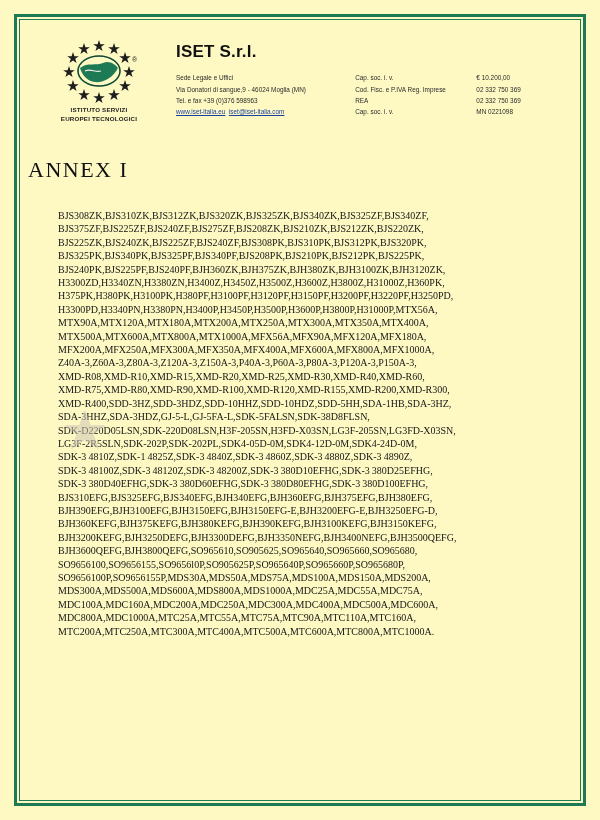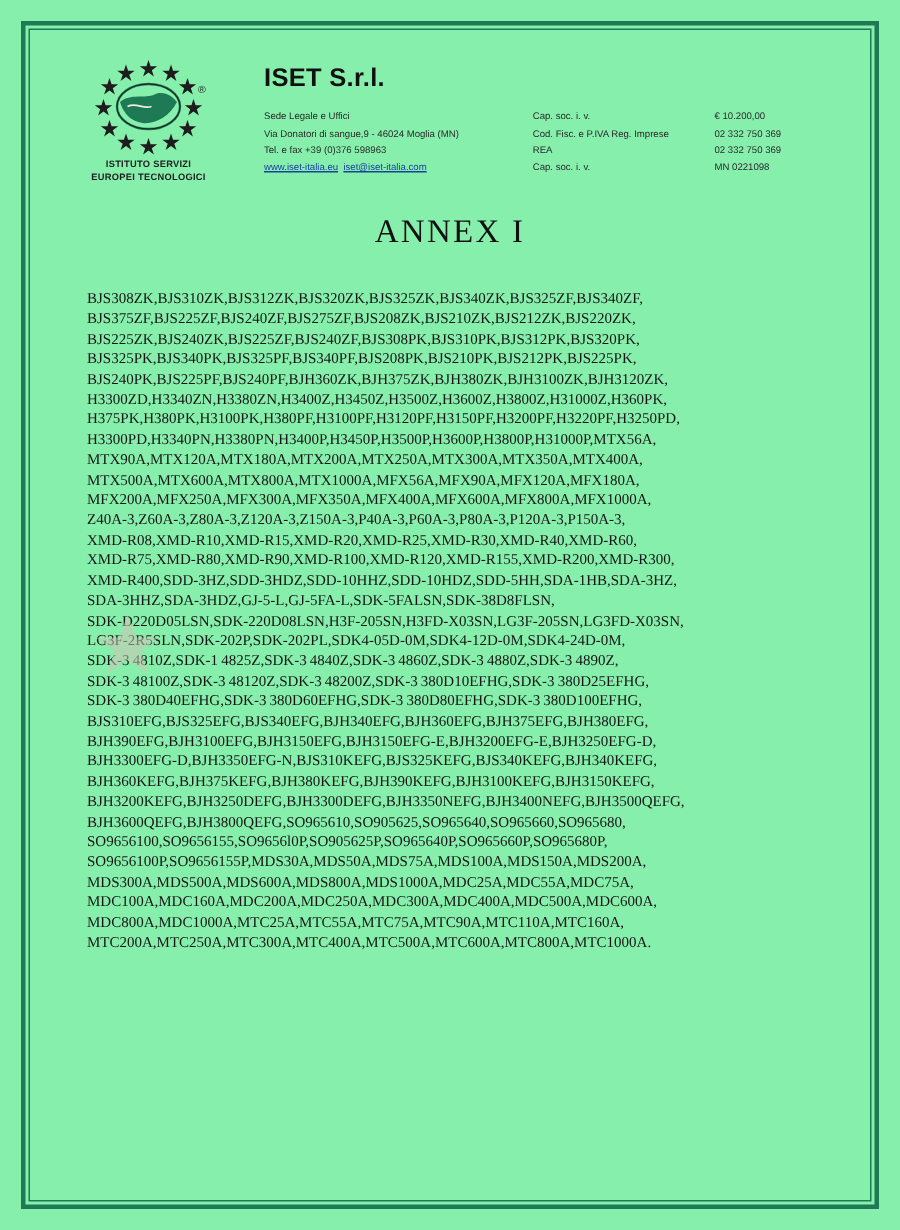--- a/index.html
+++ b/index.html
@@ -10,21 +10,21 @@
   body {
     width: 600px;
     height: 820px;
     font-family: "Liberation Sans", sans-serif;
     overflow: hidden;
   }
   .page {
     position: relative;
     width: 600px;
     height: 820px;
-    background: #86efac;
+    background: #fef9c3;
     box-sizing: border-box;
   }
   
   .border-outer {
     position: absolute;
     left: 14px;
     top: 14px;
     right: 14px;
     bottom: 14px;
     border: 3px solid #1d7a55;
@@ -96,26 +96,26 @@
     vertical-align: top;
     white-space: nowrap;
   }
   table.addr td.c1 { width: 180px; }
   table.addr td.c2 { width: 120px; }
   table.addr td.c3 { width: 90px; text-align: left; }
   .addr a { color: #1a3fa0; text-decoration: underline; }
 
   
   .title {
-    text-align: center;
+    text-align: left;
     font-family: "Liberation Serif", serif;
     font-size: 22px;
     letter-spacing: 1.5px;
     color: #111;
-    margin: 18px 0 26px 0;
+    margin: 34px 0 26px 0;
   }
 
   
   .codes {
     font-family: "Liberation Serif", serif;
     font-size: 10px;
     line-height: 13.4px;
     color: #151515;
     text-align: left;
     padding: 0 34px 0 30px;
@@ -226,21 +226,20 @@
       <div>XMD-R75,XMD-R80,XMD-R90,XMD-R100,XMD-R120,XMD-R155,XMD-R200,XMD-R300,</div>
       <div>XMD-R400,SDD-3HZ,SDD-3HDZ,SDD-10HHZ,SDD-10HDZ,SDD-5HH,SDA-1HB,SDA-3HZ,</div>
       <div>SDA-3HHZ,SDA-3HDZ,GJ-5-L,GJ-5FA-L,SDK-5FALSN,SDK-38D8FLSN,</div>
       <div>SDK-D220D05LSN,SDK-220D08LSN,H3F-205SN,H3FD-X03SN,LG3F-205SN,LG3FD-X03SN,</div>
       <div>LG3F-2R5SLN,SDK-202P,SDK-202PL,SDK4-05D-0M,SDK4-12D-0M,SDK4-24D-0M,</div>
       <div>SDK-3 4810Z,SDK-1 4825Z,SDK-3 4840Z,SDK-3 4860Z,SDK-3 4880Z,SDK-3 4890Z,</div>
       <div>SDK-3 48100Z,SDK-3 48120Z,SDK-3 48200Z,SDK-3 380D10EFHG,SDK-3 380D25EFHG,</div>
       <div>SDK-3 380D40EFHG,SDK-3 380D60EFHG,SDK-3 380D80EFHG,SDK-3 380D100EFHG,</div>
       <div>BJS310EFG,BJS325EFG,BJS340EFG,BJH340EFG,BJH360EFG,BJH375EFG,BJH380EFG,</div>
       <div>BJH390EFG,BJH3100EFG,BJH3150EFG,BJH3150EFG-E,BJH3200EFG-E,BJH3250EFG-D,</div>
-      <div>BJH3300EFG-D,BJH3350EFG-N,BJS310KEFG,BJS325KEFG,BJS340KEFG,BJH340KEFG,</div>
       <div>BJH360KEFG,BJH375KEFG,BJH380KEFG,BJH390KEFG,BJH3100KEFG,BJH3150KEFG,</div>
       <div>BJH3200KEFG,BJH3250DEFG,BJH3300DEFG,BJH3350NEFG,BJH3400NEFG,BJH3500QEFG,</div>
       <div>BJH3600QEFG,BJH3800QEFG,SO965610,SO905625,SO965640,SO965660,SO965680,</div>
       <div>SO9656100,SO9656155,SO9656l0P,SO905625P,SO965640P,SO965660P,SO965680P,</div>
       <div>SO9656100P,SO9656155P,MDS30A,MDS50A,MDS75A,MDS100A,MDS150A,MDS200A,</div>
       <div>MDS300A,MDS500A,MDS600A,MDS800A,MDS1000A,MDC25A,MDC55A,MDC75A,</div>
       <div>MDC100A,MDC160A,MDC200A,MDC250A,MDC300A,MDC400A,MDC500A,MDC600A,</div>
       <div>MDC800A,MDC1000A,MTC25A,MTC55A,MTC75A,MTC90A,MTC110A,MTC160A,</div>
       <div>MTC200A,MTC250A,MTC300A,MTC400A,MTC500A,MTC600A,MTC800A,MTC1000A.</div>
     </div>

